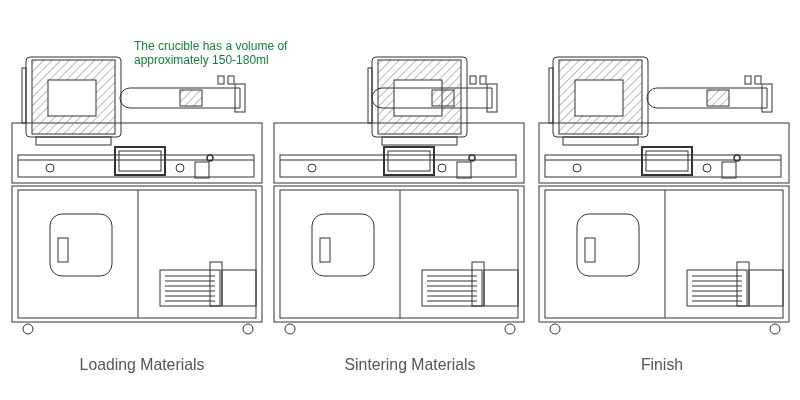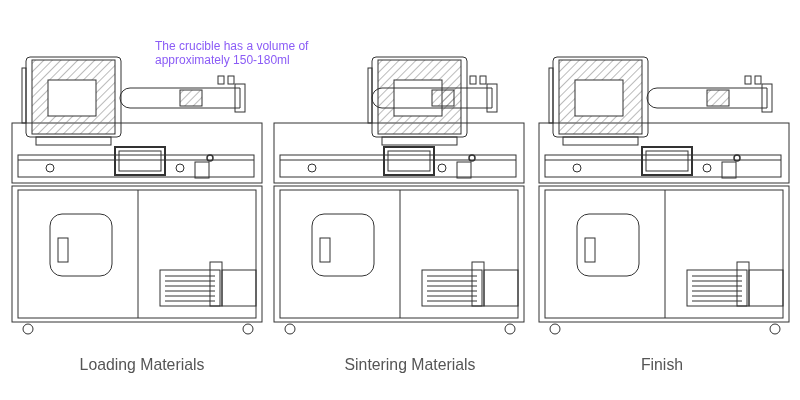--- a/index.html
+++ b/index.html
@@ -1,18 +1,18 @@
 <!DOCTYPE html>
 <html><head>
 <meta charset="utf-8">
 <style>
   html,body{margin:0;padding:0;background:#fff;}
   body{width:800px;height:400px;position:relative;overflow:hidden;font-family:"Liberation Sans",sans-serif;}
   svg{position:absolute;left:0;top:0;}
-  .note{position:absolute;left:155px;top:39px;font-size:12px;line-height:14px;color:#8b5cf6;white-space:pre;}
+  .note{position:absolute;left:134px;top:39px;font-size:12px;line-height:14px;color:#15803d;white-space:pre;}
   .cap{position:absolute;top:355px;font-size:17px;color:#555;white-space:nowrap;transform:scaleX(0.93);transform-origin:center;}
   #cap0{left:62px;width:160px;text-align:center;}
   #cap1{left:325px;width:170px;text-align:center;}
   #cap2{left:612px;width:100px;text-align:center;}
 </style>
 </head>
 <body>
 
 <svg id="drawing" width="800" height="400" viewBox="0 0 800 400">
   <defs>

